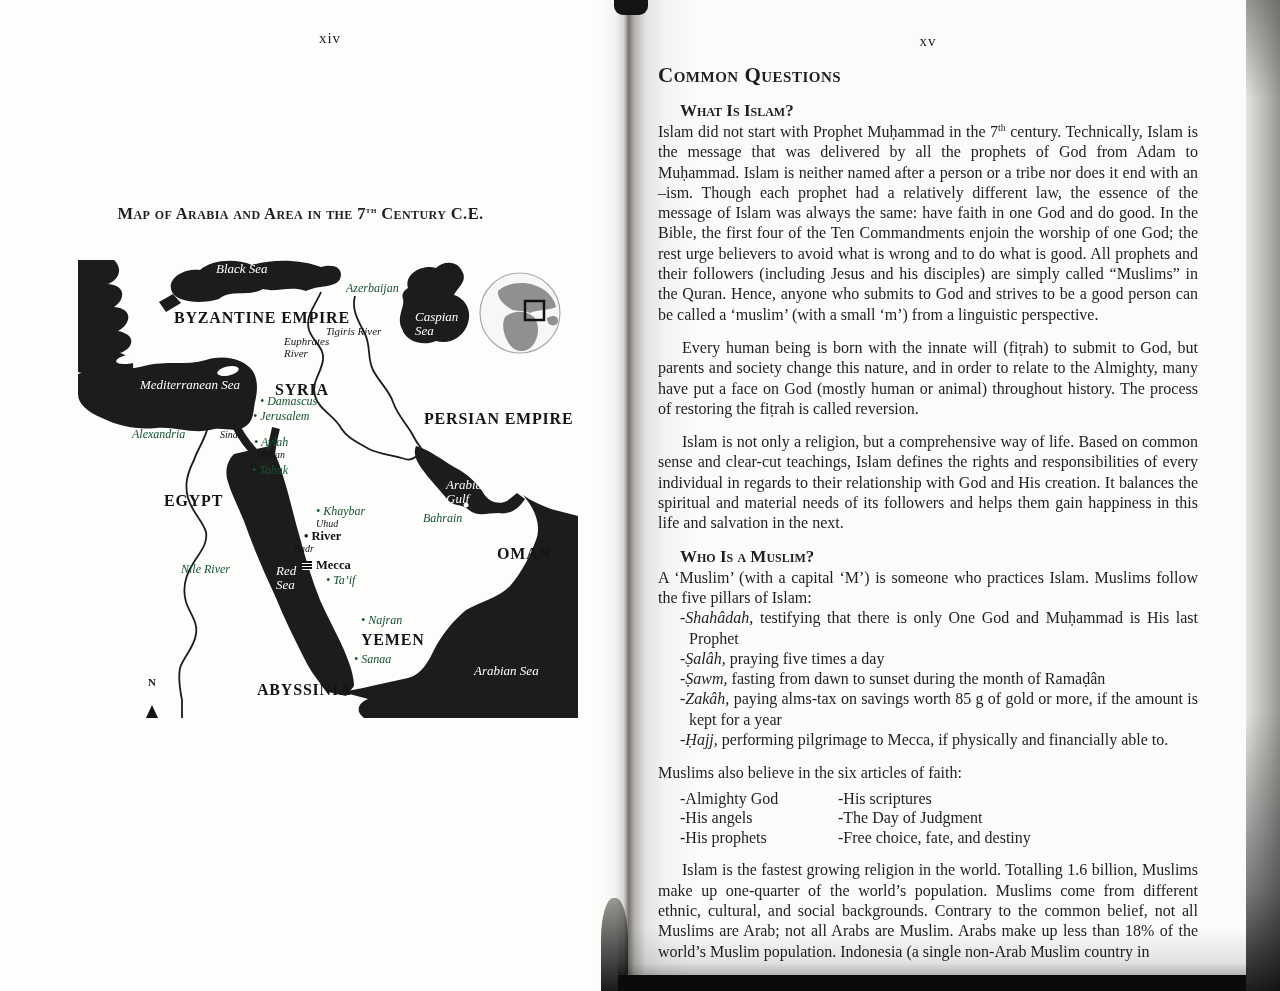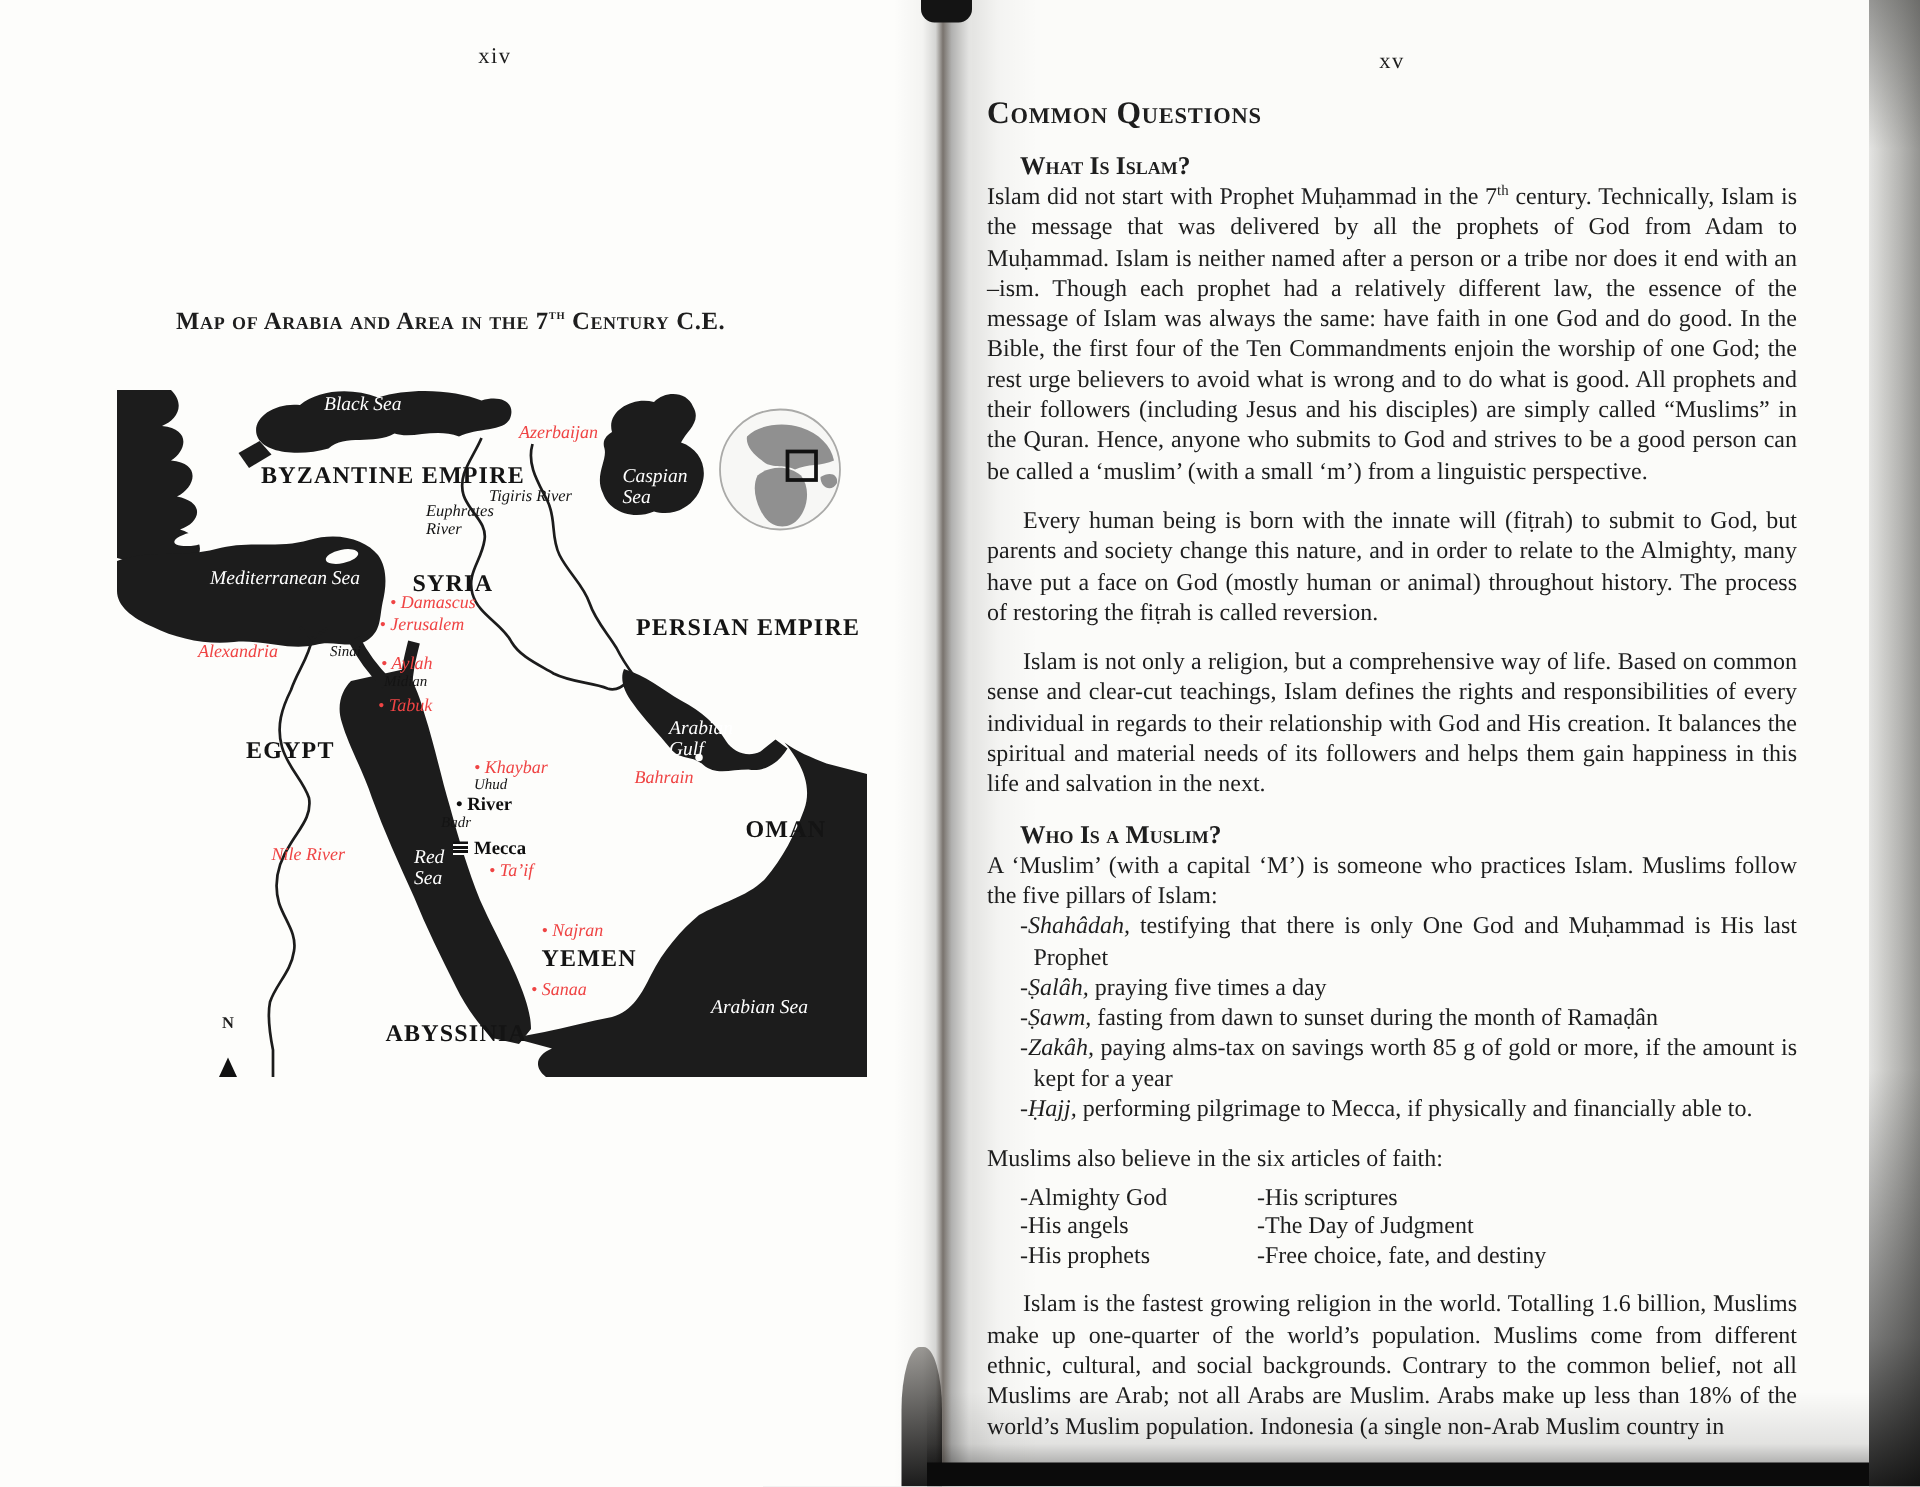--- a/index.html
+++ b/index.html
@@ -12,21 +12,21 @@
   .pagenum-r{text-align:center;font-size:15px;letter-spacing:1px;margin-top:33px;}
   
   .map-title{position:absolute;left:0;top:204px;width:575px;text-align:center;
              font-variant:small-caps;font-weight:bold;font-size:16.5px;letter-spacing:.4px;margin-left:13px;}
   .map-title sup{font-size:.6em;vertical-align:super;line-height:0;}
   .map{position:absolute;left:78px;top:258px;width:500px;height:460px;}
   .map svg{position:absolute;left:0;top:0;}
   .ml{position:absolute;white-space:pre-line;line-height:1.08;}
   .w{color:#ffffff;font-style:italic;font-size:13px;}
   .r{color:#141414;font-weight:bold;font-size:16px;letter-spacing:.8px;}
-  .ci{color:#ef4444;font-style:italic;font-size:12px;}
+  .ci{color:#14532d;font-style:italic;font-size:12px;}
   .cs{color:#141414;font-style:italic;font-size:10px;}
   .cb{color:#0f0f0f;font-weight:bold;font-size:12.5px;}
   .cr{color:#141414;font-style:italic;font-size:11px;}
   .kaaba{display:inline-block;width:10px;height:9px;margin-right:4px;vertical-align:-1px;
          background:repeating-linear-gradient(180deg,#111 0 2px,#fdfdfb 2px 3px);}
   .compass{position:absolute;left:62px;top:418px;width:24px;text-align:center;}
   .compass .n{font-weight:bold;font-size:11px;display:block;}
   .compass .tri{width:0;height:0;border-left:6px solid transparent;border-right:6px solid transparent;
                 border-bottom:13px solid #111;margin:1px auto 0;}
   

